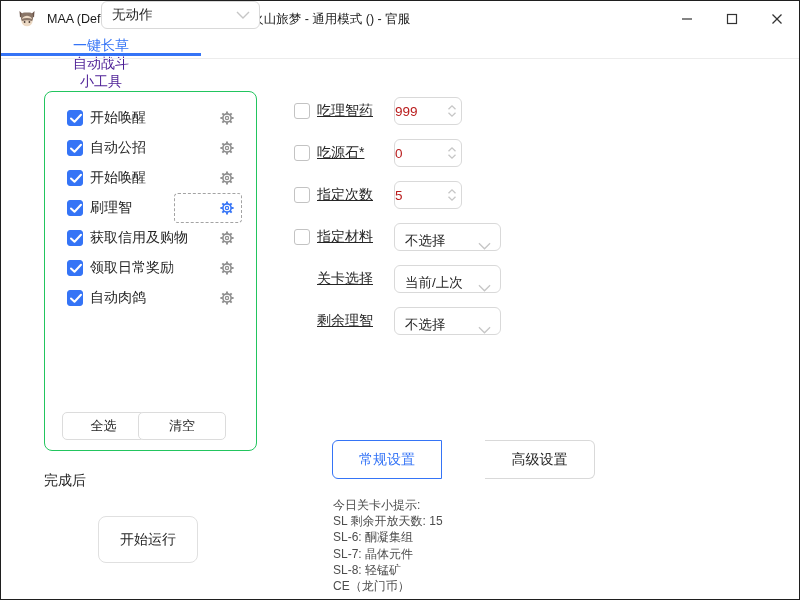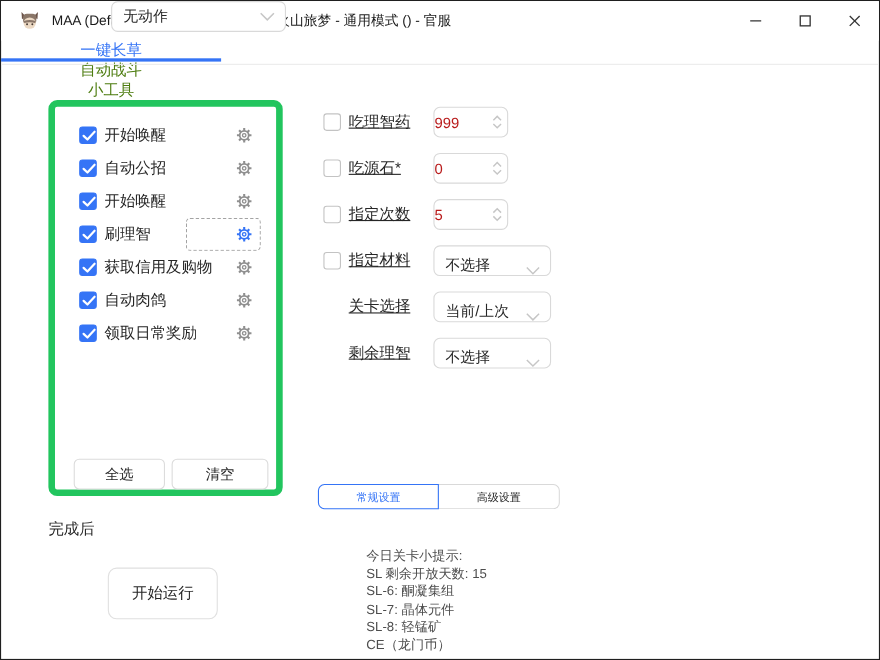--- a/index.html
+++ b/index.html
@@ -12,60 +12,60 @@
   
   .titlebar{ position:absolute; left:0; top:0; width:100%; height:36px; display:flex; align-items:center; background:#fff; }
   .app-icon{ width:20px; height:20px; margin-left:16px; flex:0 0 auto; }
   .win-title{ margin-left:10px; font-size:12.5px; color:#1a1a1a; white-space:nowrap; }
   .win-btns{ position:absolute; right:0; top:0; height:36px; display:flex; }
   .win-btn{ width:45px; height:36px; display:flex; align-items:center; justify-content:center; cursor:default; }
   .win-btn svg{ stroke:#333; }
   
   .tabbar{ position:absolute; left:0; top:36px; width:100%; height:22px; display:flex;flex-direction:column; }
   .tabbar .hairline{ position:absolute; left:0; bottom:0; width:100%; height:1px; background:#ececec; }
-  .tab{ width:200px; height:22px; display:flex; align-items:flex-start; justify-content:center; font-size:14px; color:#4d7c0f; position:relative; }
+  .tab{ width:200px; height:22px; display:flex; align-items:flex-start; justify-content:center; font-size:14px; color:#4c1d95; position:relative; }
   .tab.active{ color:var(--accent); }
   .tab.active::after{ content:""; position:absolute; left:0; bottom:-1px; width:100%; height:3px; background:var(--accent); z-index:2; }
   
-  .task-card{ position:absolute; left:43px; top:90px; width:213px; height:360px; border:6px solid #22c55e; border-radius:8px; background:#fff; }
+  .task-card{ position:absolute; left:43px; top:90px; width:213px; height:360px; border:1px solid #22c55e; border-radius:8px; background:#fff; }
   .task-rows{ position:absolute; left:0; top:11px; width:100%; }
   .task-row{ position:relative; height:30px; display:flex; align-items:center; padding-left:22px; }
   .task-row .label{ margin-left:7px; font-size:14px; color:#262626; }
   .gear-btn{ position:absolute; right:21px; top:7px; width:16px; height:16px; color:#8f8f8f; cursor:pointer; }
   .gear-btn.active{ color:var(--accent); }
   .focus-box{ position:absolute; right:14px; top:0; width:68px; height:30px; border:1px dashed #a3a3a3; border-radius:4px; }
   .checkbox{ width:16px; height:16px; border-radius:3px; flex:0 0 auto; position:relative; }
   .checkbox.checked{ background:var(--accent); border:1px solid var(--accent); }
   .checkbox.unchecked{ background:#fff; border:1px solid #c3c3c3; }
   .checkbox svg{ position:absolute; left:1px; top:2px; }
   .card-btn{ position:absolute; height:28px; border:1px solid #dcdcdc; border-radius:5px; background:#fff;
     font-size:13px; color:#262626; display:flex; align-items:center; justify-content:center; cursor:pointer; font-family:inherit; }
   .btn-select-all{ left:17px; top:320px; width:83px; }
-  .btn-clear{ left:106px; top:320px; width:88px; }
+  .btn-clear{ left:93px; top:320px; width:88px; }
   
   .after-label{ position:absolute; left:43px; top:466px; height:28px; display:flex; align-items:center; font-size:14px; }
   .after-select{ position:absolute; left:91px; top:466px; width:159px; height:28px; }
   
   .start-btn{ position:absolute; left:97px; top:515px; width:100px; height:47px; border:1px solid #e0e0e0; border-radius:8px;
     background:#fff; font-size:14px; color:#262626; display:flex; align-items:center; justify-content:center; cursor:pointer; font-family:inherit; }
   
   .fight-rows{ position:absolute; left:293px; top:96px; width:210px; }
   .fight-row{ position:relative; height:28px; margin-bottom:14px; display:flex; align-items:center;text-decoration:underline; }
   .fight-row .spacer{ width:16px; flex:0 0 auto; }
   .fight-row .label{ margin-left:7px; font-size:14px; color:#262626; white-space:nowrap; }
   .control{ position:absolute; left:100px; top:0; height:28px; border:1px solid #d9d9d9; border-radius:6px; background:#fff; display:flex; align-items:center; }
   .spinner{ width:68px; }
   .spinner .value{ flex:1; text-align:left; font-size:13.5px; padding-right:2px; color:#b91c1c; }
   .spinner .arrows{ width:18px; display:flex; justify-content:center; }
   .dropdown{ justify-content:space-between; padding:0 9px 0 10px; font-size:13.5px; color:#262626; cursor:pointer; }
   .dd-107{ width:107px;align-items:flex-end; }
   .dd-159{ width:159px; }
   
   .seg{ position:absolute; left:288px; top:439px; display:flex; }
-  .seg-btn{ width:110px; height:23px; display:flex; align-items:center; justify-content:center; font-size:10px; background:#fff; cursor:pointer; font-family:inherit; }
+  .seg-btn{ width:110px; height:39px; display:flex; align-items:center; justify-content:center; font-size:14px; background:#fff; cursor:pointer; font-family:inherit;margin-left:43px; }
   .seg-left{ border:1px solid var(--accent); color:var(--accent); border-radius:6px 0 0 6px; z-index:2; }
   .seg-right{ border:1px solid #d9d9d9; border-left:none; color:#262626; border-radius:0 6px 6px 0; }
   
   .tips{ position:absolute; left:332px; top:496px; font-size:12px; line-height:16.2px; color:#4d4d4d; }
 </style>
 </head>
 <body>
 
 <div id="window" style="--accent:#3574f6;">
 
@@ -226,44 +226,44 @@
               </g>
             </svg></span>
       </div>
 
       <div class="task-row">
         <span class="checkbox checked">
             <svg width="14" height="11" viewBox="0 0 14 11" fill="none" stroke="#fff" stroke-width="2" stroke-linecap="round" stroke-linejoin="round">
               <polyline points="2,5.5 5.5,8.8 12,1.8"></polyline>
             </svg>
           </span>
+        <span class="label">领取日常奖励</span>
+        <span class="gear-btn"><svg width="16" height="16" viewBox="0 0 16 16" fill="none" stroke="currentColor">
+              <circle cx="8" cy="8" r="4.1" stroke-width="1.6"></circle>
+              <circle cx="8" cy="8" r="1.6" stroke-width="1.2"></circle>
+              <g stroke-width="1.9">
+                <line x1="12.2" y1="8" x2="14.6" y2="8"></line>
+                <line x1="10.97" y1="10.97" x2="12.67" y2="12.67"></line>
+                <line x1="8" y1="12.2" x2="8" y2="14.6"></line>
+                <line x1="5.03" y1="10.97" x2="3.33" y2="12.67"></line>
+                <line x1="3.8" y1="8" x2="1.4" y2="8"></line>
+                <line x1="5.03" y1="5.03" x2="3.33" y2="3.33"></line>
+                <line x1="8" y1="3.8" x2="8" y2="1.4"></line>
+                <line x1="10.97" y1="5.03" x2="12.67" y2="3.33"></line>
+              </g>
+            </svg></span>
+      </div>
+
+      <div class="task-row">
+        <span class="checkbox checked">
+            <svg width="14" height="11" viewBox="0 0 14 11" fill="none" stroke="#fff" stroke-width="2" stroke-linecap="round" stroke-linejoin="round">
+              <polyline points="2,5.5 5.5,8.8 12,1.8"></polyline>
+            </svg>
+          </span>
         <span class="label">自动肉鸽</span>
-        <span class="gear-btn"><svg width="16" height="16" viewBox="0 0 16 16" fill="none" stroke="currentColor">
-              <circle cx="8" cy="8" r="4.1" stroke-width="1.6"></circle>
-              <circle cx="8" cy="8" r="1.6" stroke-width="1.2"></circle>
-              <g stroke-width="1.9">
-                <line x1="12.2" y1="8" x2="14.6" y2="8"></line>
-                <line x1="10.97" y1="10.97" x2="12.67" y2="12.67"></line>
-                <line x1="8" y1="12.2" x2="8" y2="14.6"></line>
-                <line x1="5.03" y1="10.97" x2="3.33" y2="12.67"></line>
-                <line x1="3.8" y1="8" x2="1.4" y2="8"></line>
-                <line x1="5.03" y1="5.03" x2="3.33" y2="3.33"></line>
-                <line x1="8" y1="3.8" x2="8" y2="1.4"></line>
-                <line x1="10.97" y1="5.03" x2="12.67" y2="3.33"></line>
-              </g>
-            </svg></span>
-      </div>
-
-      <div class="task-row">
-        <span class="checkbox checked">
-            <svg width="14" height="11" viewBox="0 0 14 11" fill="none" stroke="#fff" stroke-width="2" stroke-linecap="round" stroke-linejoin="round">
-              <polyline points="2,5.5 5.5,8.8 12,1.8"></polyline>
-            </svg>
-          </span>
-        <span class="label">领取日常奖励</span>
         <span class="gear-btn"><svg width="16" height="16" viewBox="0 0 16 16" fill="none" stroke="currentColor">
               <circle cx="8" cy="8" r="4.1" stroke-width="1.6"></circle>
               <circle cx="8" cy="8" r="1.6" stroke-width="1.2"></circle>
               <g stroke-width="1.9">
                 <line x1="12.2" y1="8" x2="14.6" y2="8"></line>
                 <line x1="10.97" y1="10.97" x2="12.67" y2="12.67"></line>
                 <line x1="8" y1="12.2" x2="8" y2="14.6"></line>
                 <line x1="5.03" y1="10.97" x2="3.33" y2="12.67"></line>
                 <line x1="3.8" y1="8" x2="1.4" y2="8"></line>
                 <line x1="5.03" y1="5.03" x2="3.33" y2="3.33"></line>

